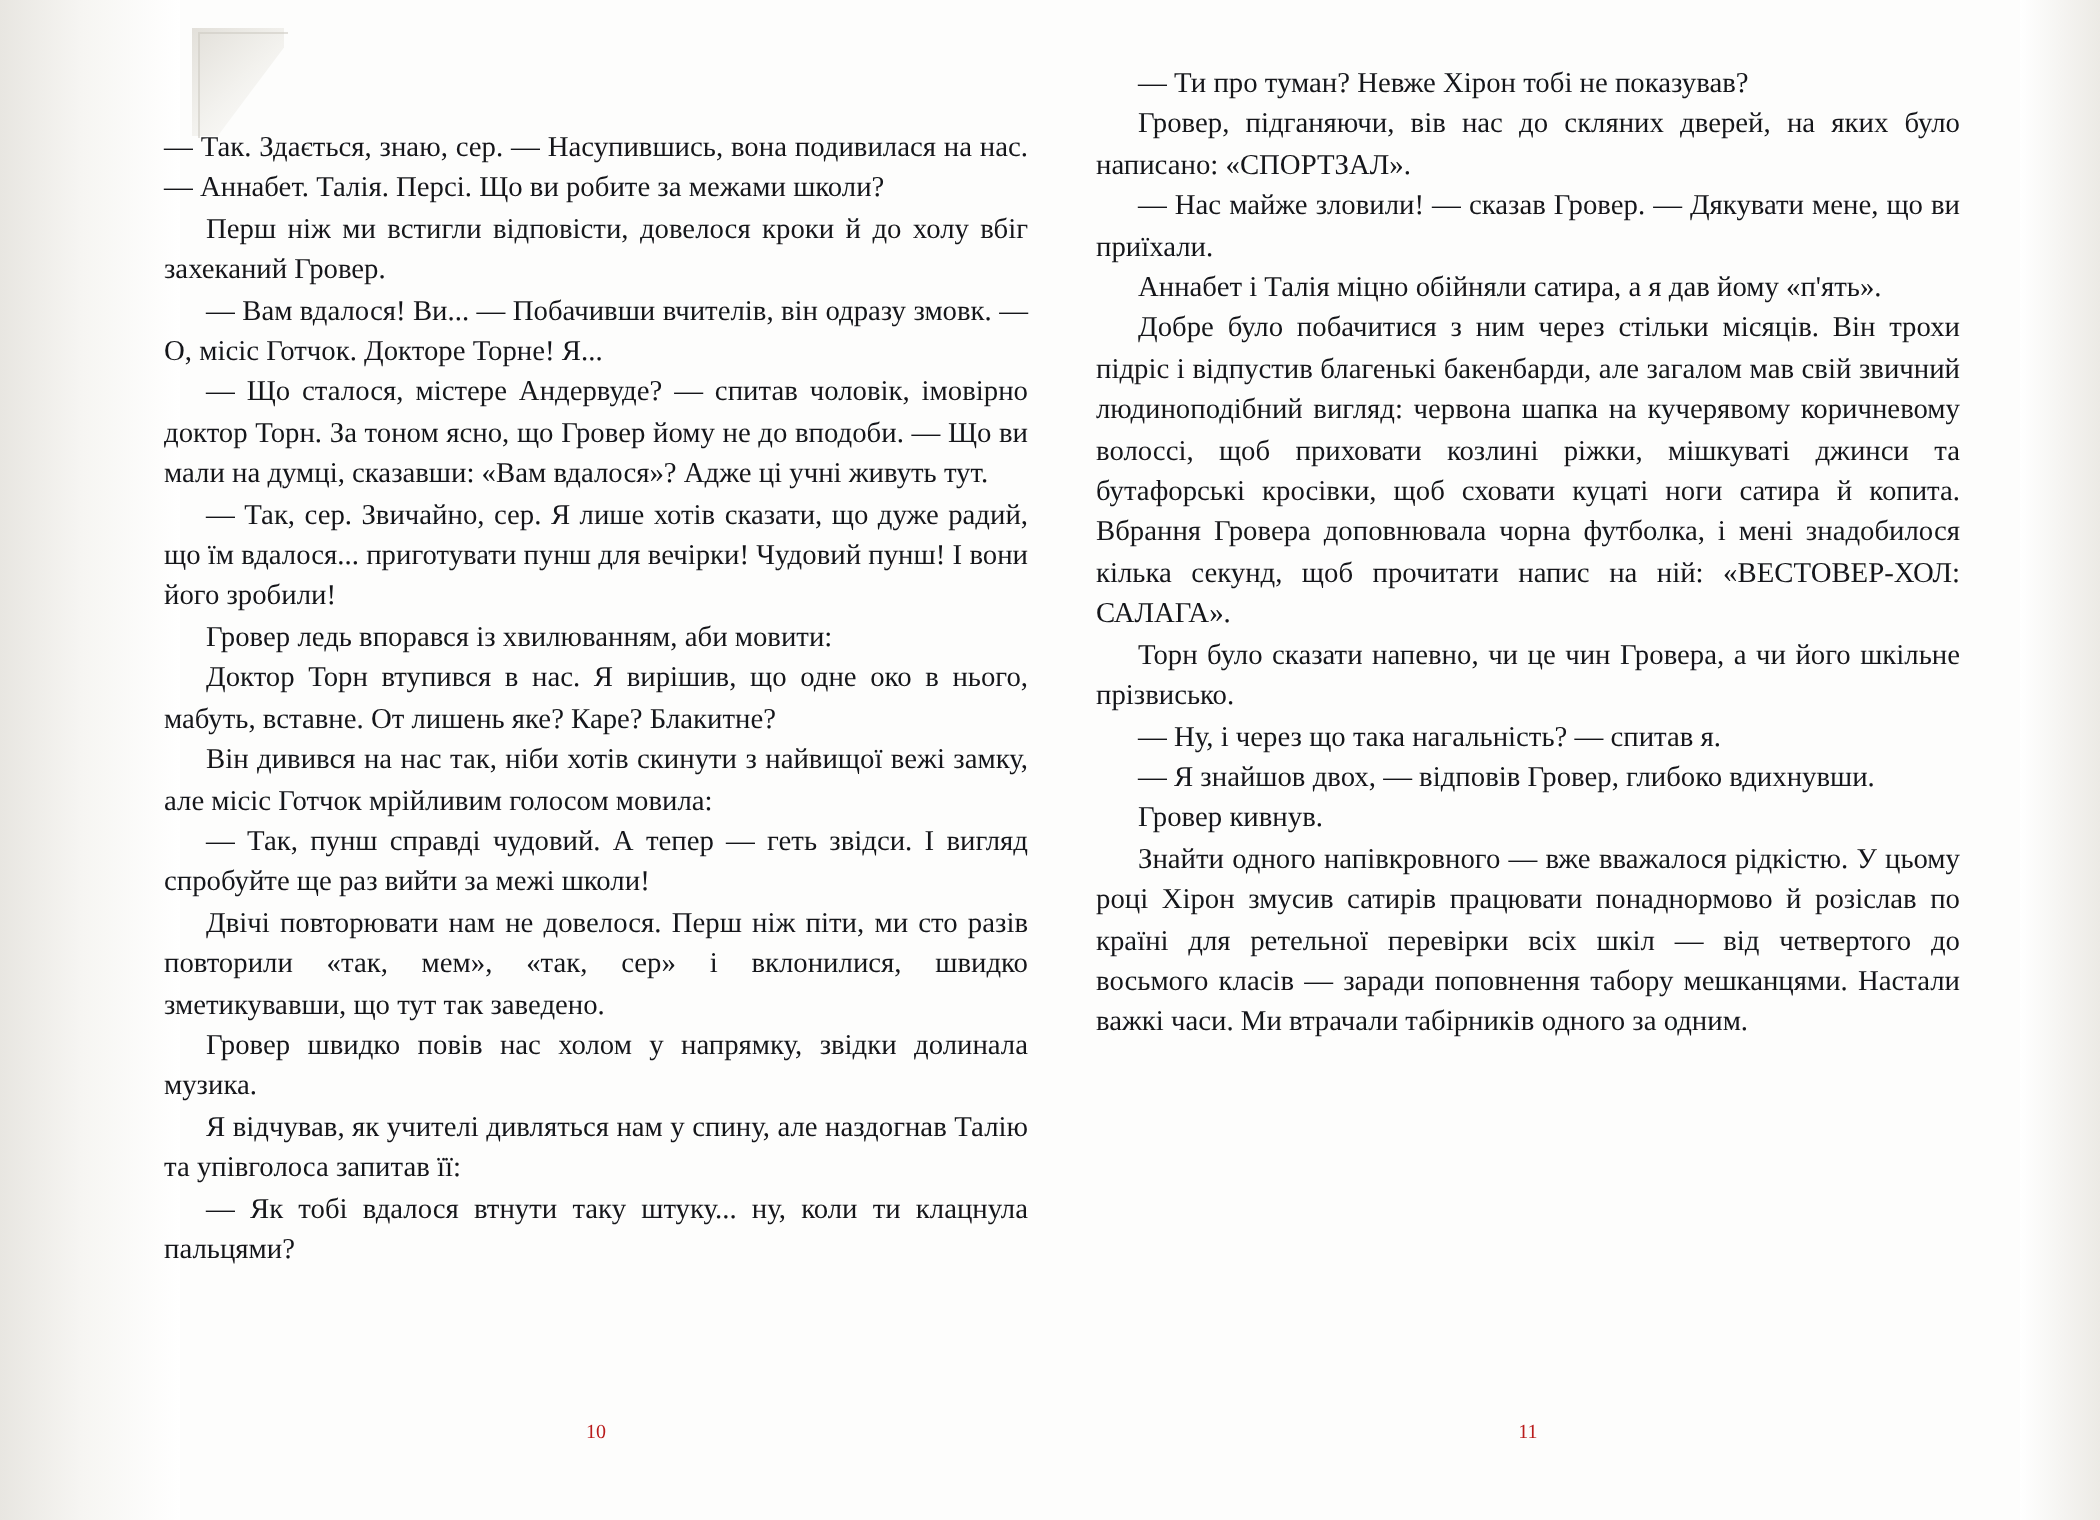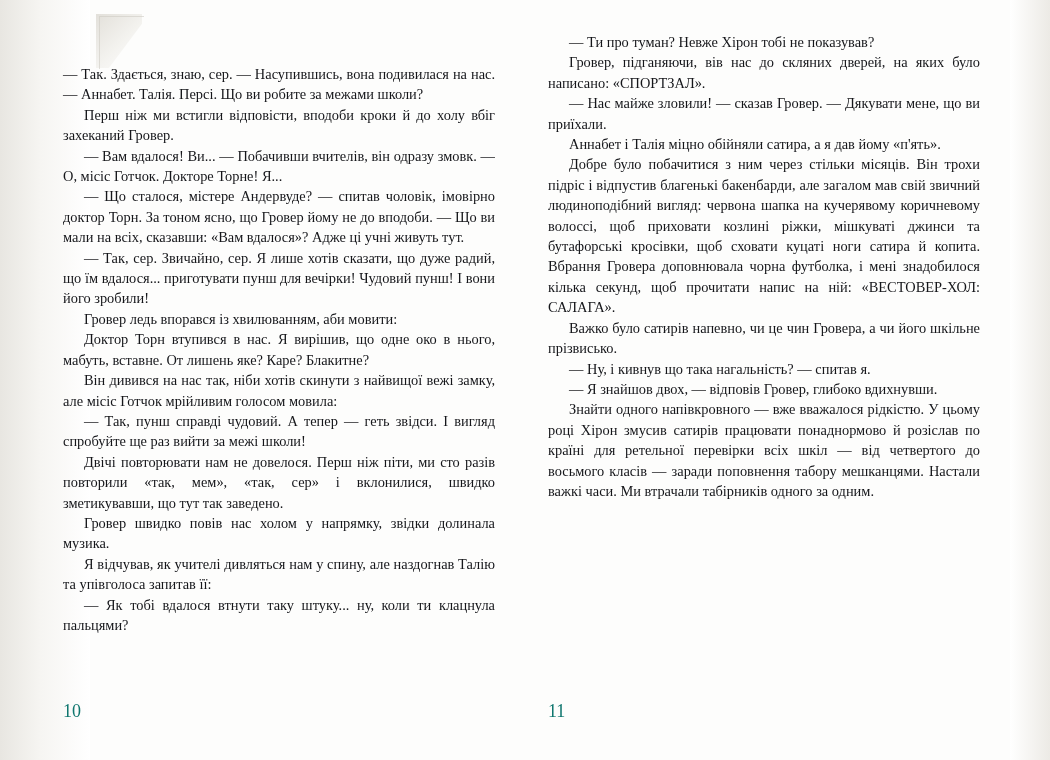--- a/index.html
+++ b/index.html
@@ -63,87 +63,88 @@
     width: 1050px;
     height: 760px;
     display: flex;
     justify-content: space-between;
   }
   .page {
     position: relative;
     width: 432px;
     box-sizing: border-box;
   }
-  .page-left { margin-left: 63px; padding-top: 64px; }
+  .page-left { margin-left: 82px; padding-top: 64px; }
   .page-right { margin-right: 70px; padding-top: 32px; }
 
   .text-block {
     font-size: 14.4px;
     line-height: 20.4px;
     text-align: justify;
     color: #15161a;
     hyphens: manual;
   }
   .para {
     margin: 0;
     text-indent: 21px;
   }
   .para.cont {
     text-indent: 0;
   }
   .folio {
     position: absolute;
     bottom: 38px;
     width: 100%;
-    text-align: left;
-    font-size: 18px;
-    color: #0f766e;
+    text-align: center;
+    font-size: 10px;
+    color: #b91c1c;
   }
   .page-left .folio { left: 0; }
   .page-right .folio { left: 0; }
 </style>
 </head>
 <body>
 
 <div class="page-spread">
   <div class="spread-shadow-left"></div>
   <div class="spread-shadow-right"></div>
   <div class="corner-fold"></div>
   <div class="corner-fold-line"></div>
 
   <div class="columns">
 
     <div class="page page-left">
       <div class="text-block">
         <p class="para cont">— Так. Здається, знаю, сер. — Насупившись, вона подивилася на нас. — Аннабет. Талія. Персі. Що ви робите за межами школи?</p>
-        <p class="para">Перш ніж ми встигли відповісти, вподоби кроки й до холу вбіг захеканий Гровер.</p>
+        <p class="para">Перш ніж ми встигли відповісти, довелося кроки й до холу вбіг захеканий Гровер.</p>
         <p class="para">— Вам вдалося! Ви... — Побачивши вчителів, він одразу змовк. — О, місіс Готчок. Докторе Торне! Я...</p>
-        <p class="para">— Що сталося, містере Андервуде? — спитав чоловік, імовірно доктор Торн. За тоном ясно, що Гровер йому не до вподоби. — Що ви мали на всіх, сказавши: «Вам вдалося»? Адже ці учні живуть тут.</p>
+        <p class="para">— Що сталося, містере Андервуде? — спитав чоловік, імовірно доктор Торн. За тоном ясно, що Гровер йому не до вподоби. — Що ви мали на думці, сказавши: «Вам вдалося»? Адже ці учні живуть тут.</p>
         <p class="para">— Так, сер. Звичайно, сер. Я лише хотів сказати, що дуже радий, що їм вдалося... приготувати пунш для вечірки! Чудовий пунш! І вони його зробили!</p>
         <p class="para">Гровер ледь впорався із хвилюванням, аби мовити:</p>
         <p class="para">Доктор Торн втупився в нас. Я вирішив, що одне око в нього, мабуть, вставне. От лишень яке? Каре? Блакитне?</p>
         <p class="para">Він дивився на нас так, ніби хотів скинути з найвищої вежі замку, але місіс Готчок мрійливим голосом мовила:</p>
         <p class="para">— Так, пунш справді чудовий. А тепер — геть звідси. І вигляд спробуйте ще раз вийти за межі школи!</p>
         <p class="para">Двічі повторювати нам не довелося. Перш ніж піти, ми сто разів повторили «так, мем», «так, сер» і вклонилися, швидко зметикувавши, що тут так заведено.</p>
         <p class="para">Гровер швидко повів нас холом у напрямку, звідки долинала музика.</p>
         <p class="para">Я відчував, як учителі дивляться нам у спину, але наздогнав Талію та упівголоса запитав її:</p>
         <p class="para">— Як тобі вдалося втнути таку штуку... ну, коли ти клацнула пальцями?</p>
       </div>
       <div class="folio">10</div>
     </div>
 
     <div class="page page-right">
       <div class="text-block">
         <p class="para">— Ти про туман? Невже Хірон тобі не показував?</p>
         <p class="para">Гровер, підганяючи, вів нас до скляних дверей, на яких було написано: «СПОРТЗАЛ».</p>
         <p class="para">— Нас майже зловили! — сказав Гровер. — Дякувати мене, що ви приїхали.</p>
         <p class="para">Аннабет і Талія міцно обійняли сатира, а я дав йому «п'ять».</p>
         <p class="para">Добре було побачитися з ним через стільки місяців. Він трохи підріс і відпустив благенькі бакенбарди, але загалом мав свій звичний людиноподібний вигляд: червона шапка на кучерявому коричневому волоссі, щоб приховати козлині ріжки, мішкуваті джинси та бутафорські кросівки, щоб сховати куцаті ноги сатира й копита. Вбрання Гровера доповнювала чорна футболка, і мені знадобилося кілька секунд, щоб прочитати напис на ній: «ВЕСТОВЕР-ХОЛ: САЛАГА».</p>
-        <p class="para">Важко було сатирів напевно, чи це чин Гровера, а чи його шкільне прізвисько.</p>
-        <p class="para">— Ну, і кивнув що така нагальність? — спитав я.</p>
+        <p class="para">Торн було сказати напевно, чи це чин Гровера, а чи його шкільне прізвисько.</p>
+        <p class="para">— Ну, і через що така нагальність? — спитав я.</p>
         <p class="para">— Я знайшов двох, — відповів Гровер, глибоко вдихнувши.</p>
+        <p class="para">Гровер кивнув.</p>
         <p class="para">Знайти одного напівкровного — вже вважалося рідкістю. У цьому році Хірон змусив сатирів працювати понаднормово й розіслав по країні для ретельної перевірки всіх шкіл — від четвертого до восьмого класів — заради поповнення табору мешканцями. Настали важкі часи. Ми втрачали табірників одного за одним.</p>
       </div>
       <div class="folio">11</div>
     </div>
 
   </div>
 </div>
 
 </body></html>

